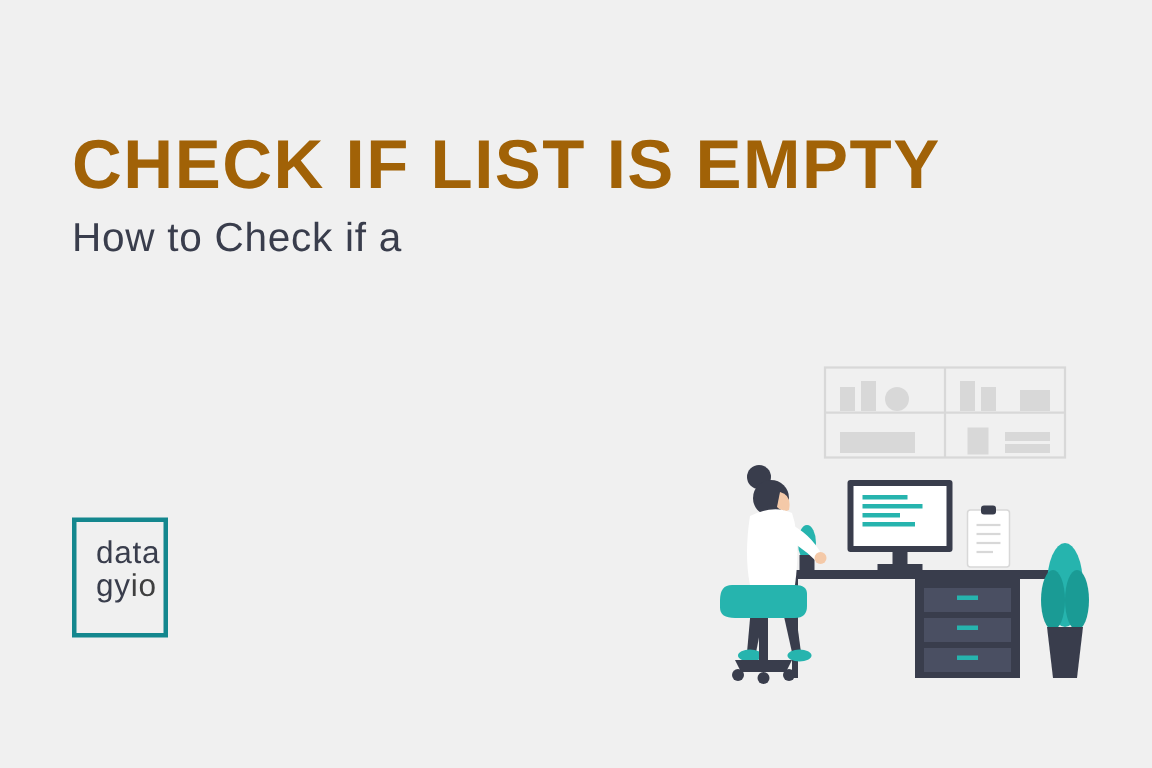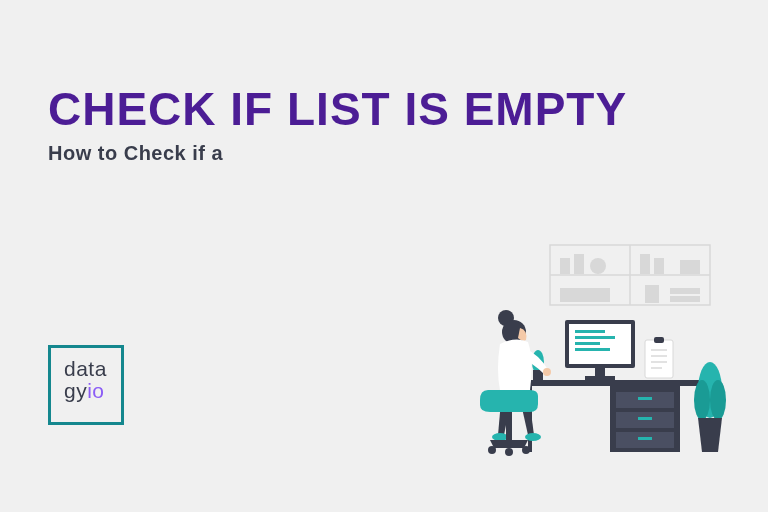--- a/index.html
+++ b/index.html
@@ -11,54 +11,54 @@
     position: relative;
     overflow: hidden;
   }
   .title {
     position: absolute;
     top: 82px;
     left: 48px;
     font-size: 46px;
     font-weight: 900;
     letter-spacing: 1px;
-    color: #4c1d95;
+    color: #a16207;
     text-transform: uppercase;
     font-family: 'Arial Black', sans-serif;
   }
   .subtitle {
     position: absolute;
     top: 140px;
     left: 48px;
-    font-size: 20px;
-    font-weight: 700;
+    font-size: 27px;
+    font-weight: 400;
     color: #393d4c;
     line-height: 1.35;
     letter-spacing: 0.5px;
   }
   .logo {
     position: absolute;
     left: 48px;
     top: 345px;
-    width: 76px;
+    width: 64px;
     height: 80px;
     border: 3px solid #14878e;
   }
   .logo-text {
     position: absolute;
     left: 13px;
     top: 10px;
     font-size: 21px;
     font-weight: 400;
     color: #393d4c;
     line-height: 1.05;
     letter-spacing: 0.5px;
   }
   .logo-io {
-    color: #8b5cf6;
+    color: #404040;
   }
   .illustration {
     position: absolute;
     left: 420px;
     top: 240px;
     width: 310px;
     height: 230px;
   }
 </style>
 </head>

